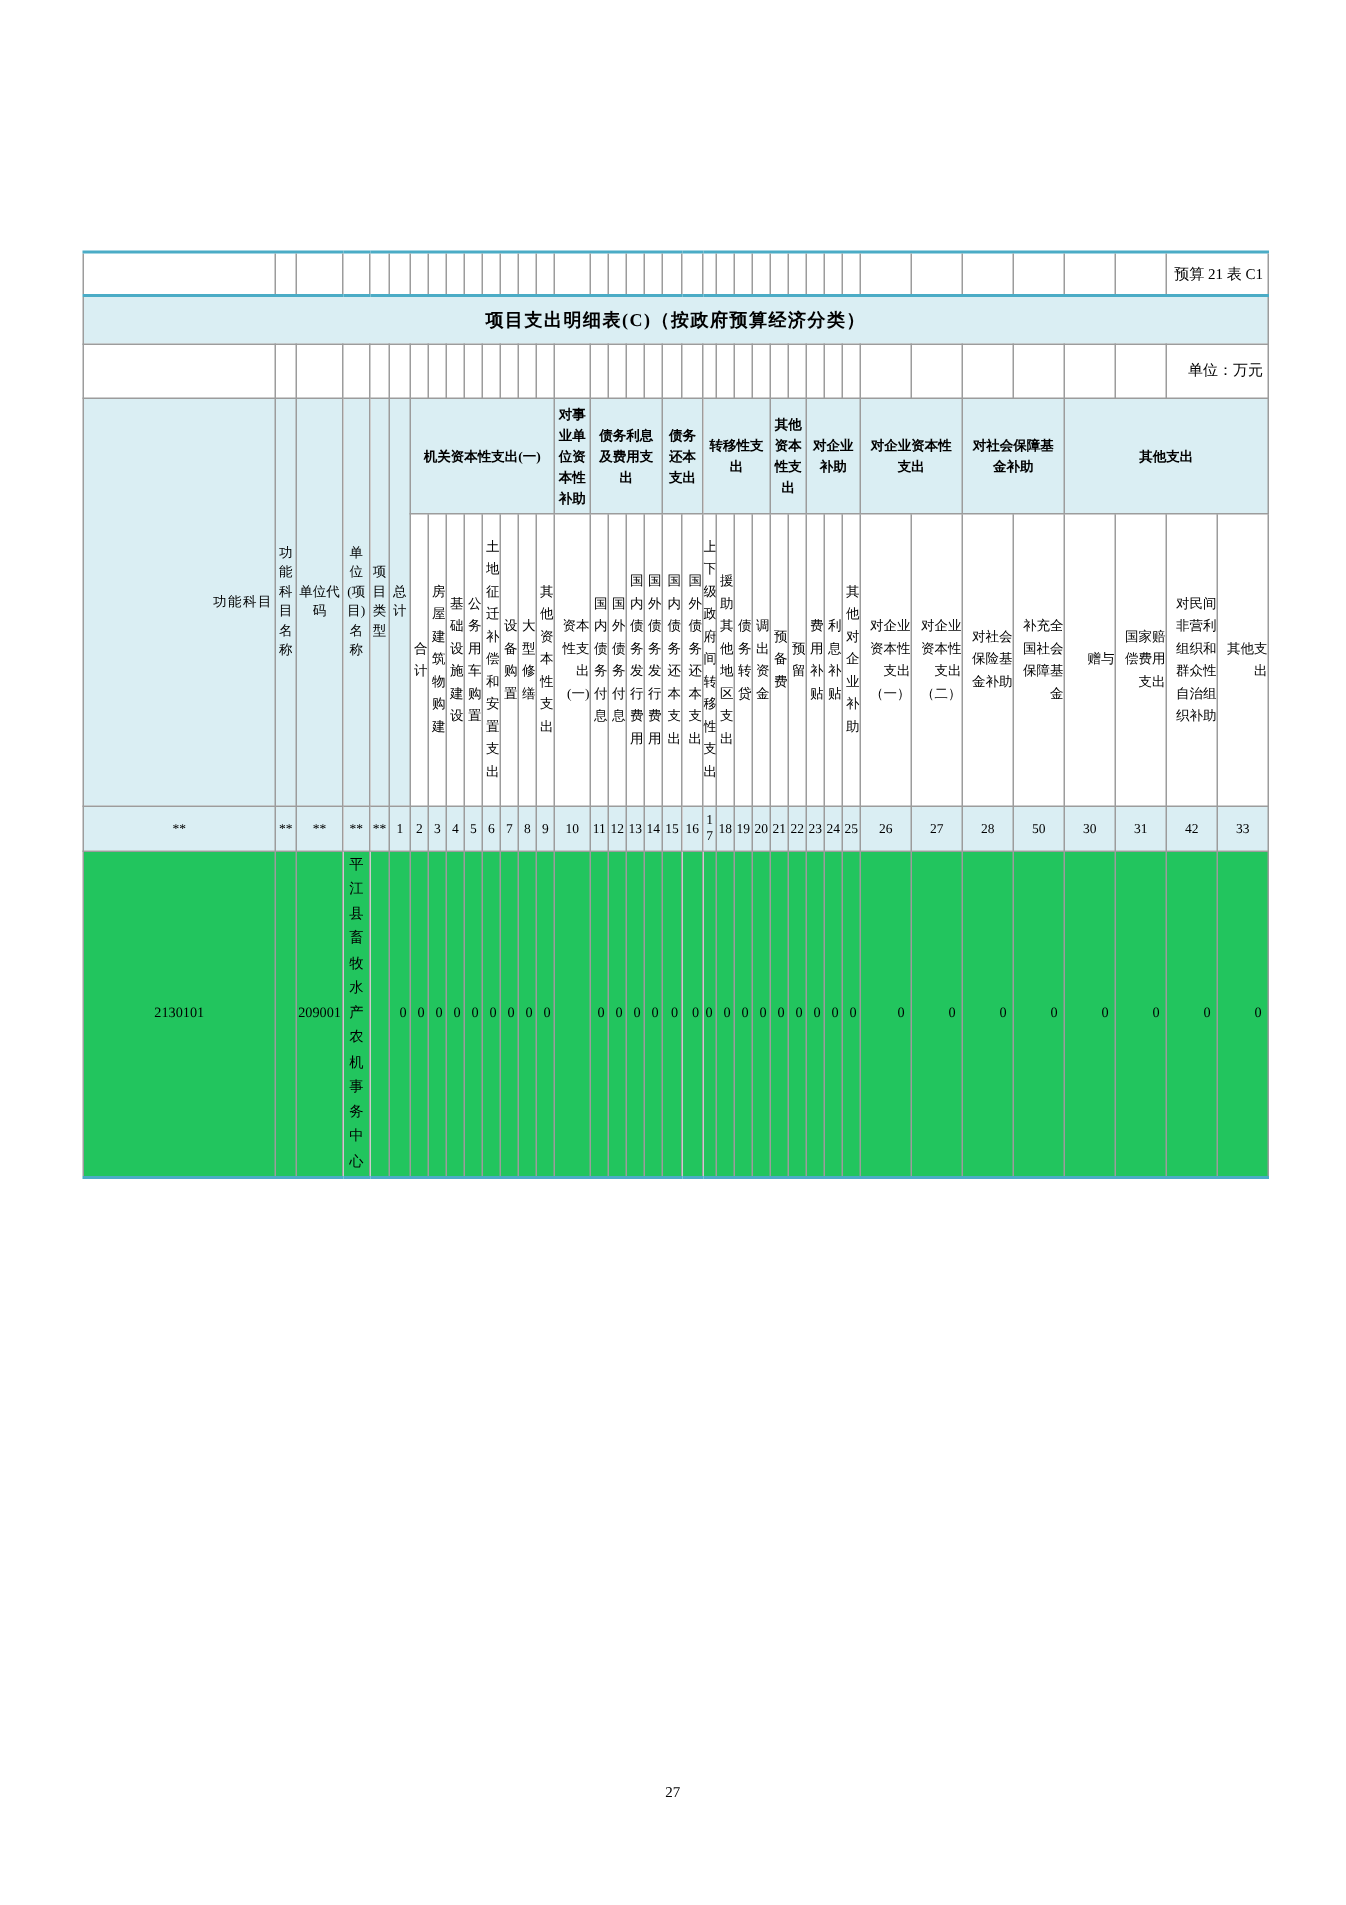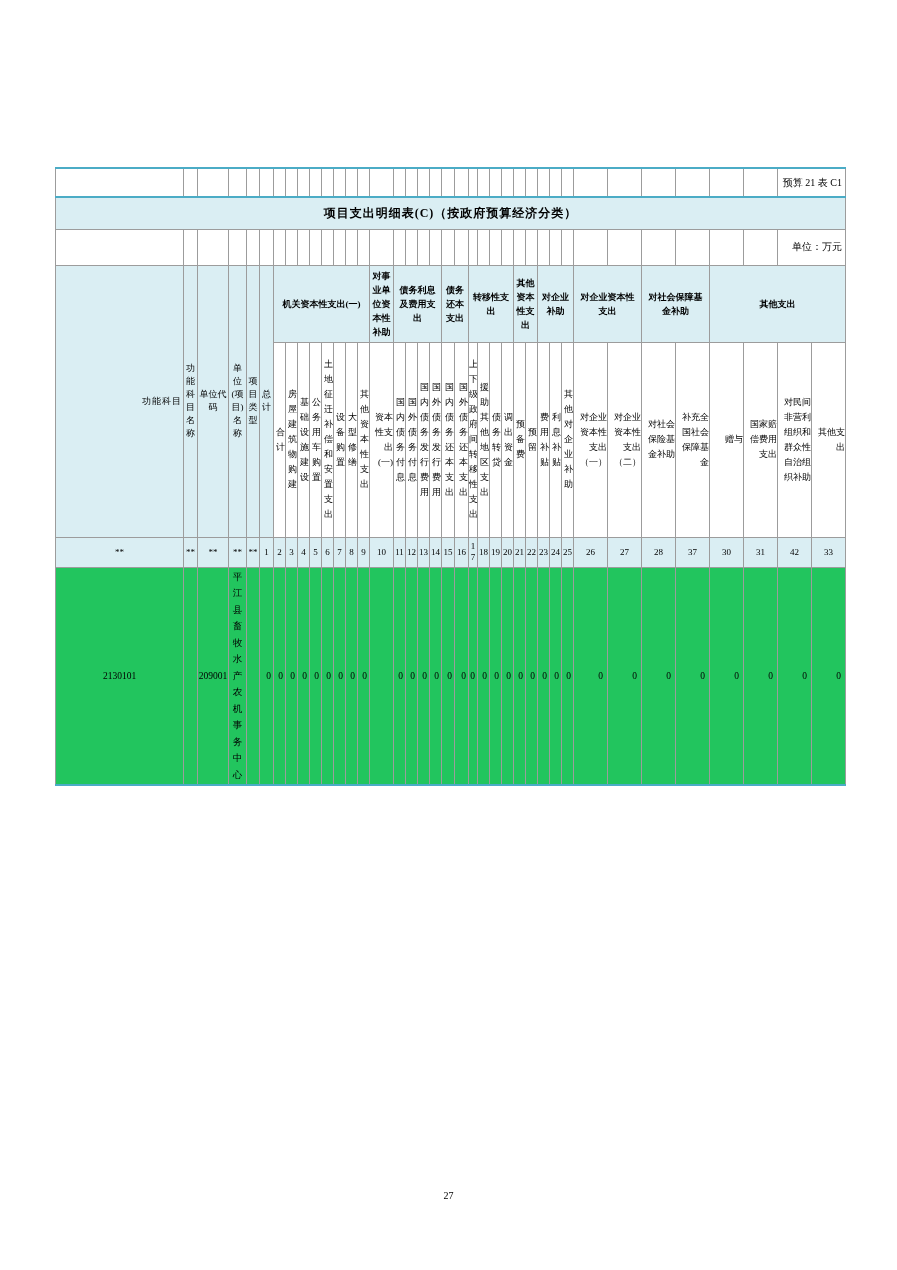--- a/index.html
+++ b/index.html
@@ -267,21 +267,21 @@
           <td>19</td>
           <td>20</td>
           <td>21</td>
           <td>22</td>
           <td>23</td>
           <td>24</td>
           <td>25</td>
           <td>26</td>
           <td>27</td>
           <td>28</td>
-          <td>37</td>
+          <td>50</td>
           <td>30</td>
           <td>31</td>
           <td>42</td>
           <td>33</td>
         </tr>
         <tr class="datarow" style="height: 218px;">
           <td class="ctr">2130101</td>
           <td class="ctr"></td>
           <td class="ctr">209001</td>
           <td class="ctr vname">平江县畜牧水产农机事务中心</td>

